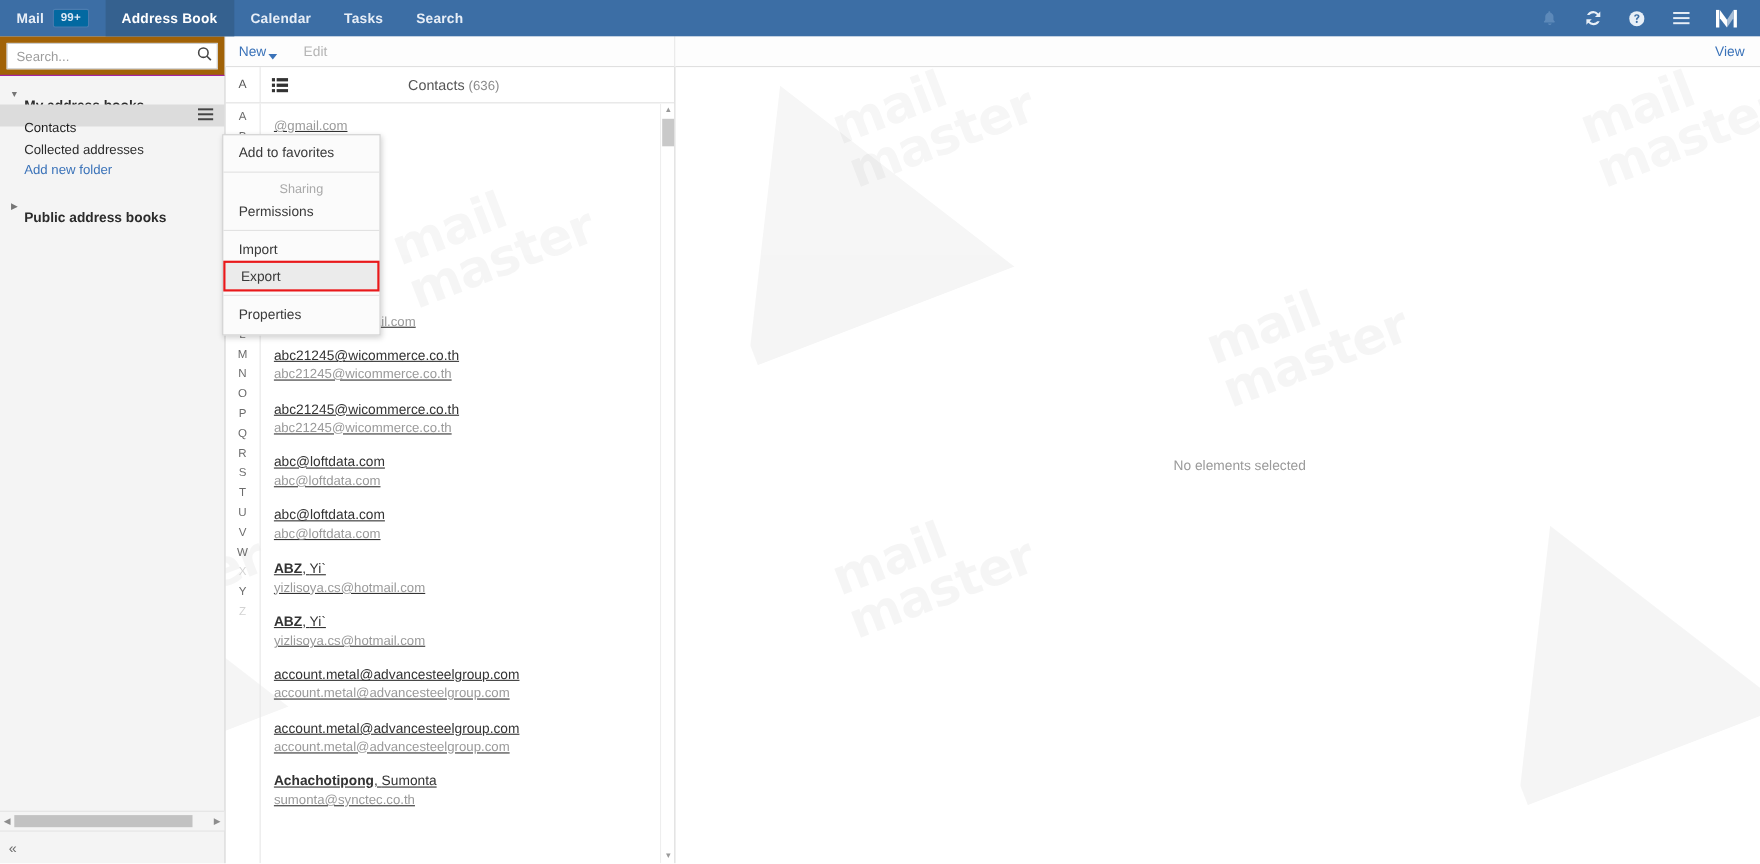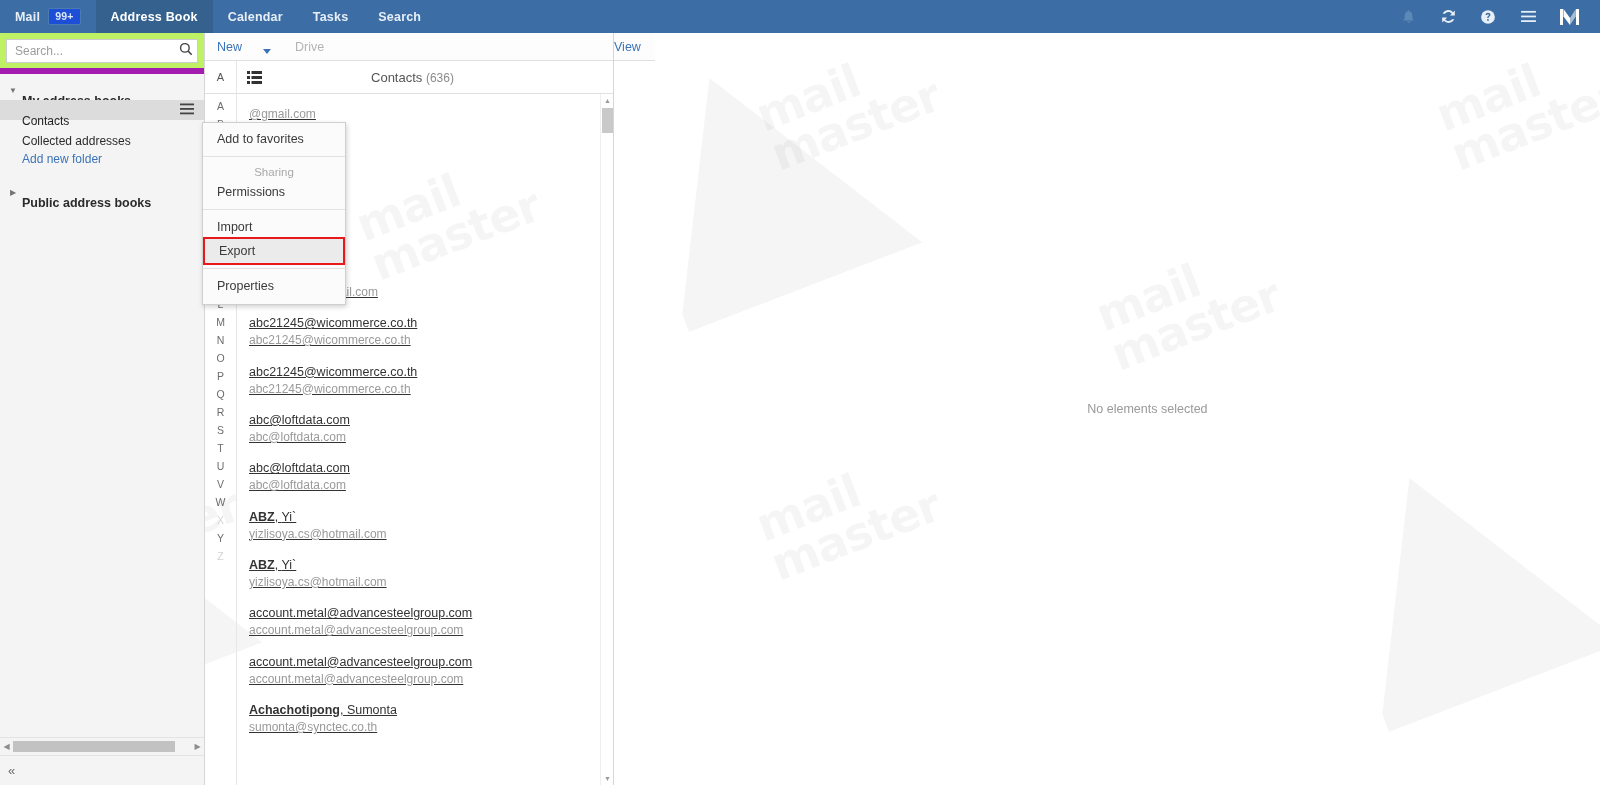--- a/index.html
+++ b/index.html
@@ -56,21 +56,21 @@
     padding: 0 15px;
     color: #e7eef7;
     font-size: 12.5px;
     font-weight: bold;
     letter-spacing: .2px;
     cursor: pointer;
     white-space: nowrap;
   }
   .nav-item.active { background: #35618f; color: #ffffff; }
   .badge {
-    background: #1d4ed8;
+    background: #0369a1;
     color: #dce8f4;
     border-radius: 2px;
     font-size: 10.5px;
     font-weight: bold;
     padding: 2px 6px;
     margin-left: 8px;
     line-height: 1;
     border: 1px solid #4b7cb0;
   }
   .topbar .spacer { flex: 1; }
@@ -100,22 +100,22 @@
     width: 205px;
     min-width: 205px;
     background: #f4f4f4;
     border-right: 1px solid #d6d6d6;
     position: relative;
     display: flex;
     flex-direction: column;
   }
   .search-wrap {
     padding: 6px 6px 5px 6px;
-    background: #bef264;
-    border-bottom: 6px solid #a21caf;
+    background: #a16207;
+    border-bottom: 1px solid #a21caf;
     position: relative;
     z-index: 2;
   }
   .search-box {
     display: flex;
     align-items: center;
     background: #fff;
     border: 1px solid #cccccc;
     height: 24px;
     padding: 0 4px 0 6px;
@@ -209,21 +209,21 @@
     border-bottom: 1px solid #e0e0e0;
     font-size: 12.5px;
     background: #fdfdfd;
     position: relative;
     z-index: 5;
   }
   .tb-btn {
     padding: 0 12px;
     color: #3b73b9;
     cursor: pointer;
-    display:flex; align-items:flex-end; gap:21px;
+    display:flex; align-items:flex-end; gap:2px;
   }
   .tb-btn.disabled { color: #b4b4b4; cursor: default; }
   .caret-down {
     width: 0; height: 0;
     border-left: 4px solid transparent;
     border-right: 4px solid transparent;
     border-top: 5px solid #3b73b9;
     display:inline-block;
   }
   .list-header {
@@ -301,21 +301,21 @@
     position:absolute; top: 14px; left: 1px;
     width: 11px; height: 25px;
     background: #c9c9c9;
     cursor:pointer;
   }
 
   
   .right {
     flex: 1;
     display: flex;
-    flex-direction: row;
+    flex-direction: column;
     position: relative;
   }
   .right-toolbar {
     height: 28px;
     border-bottom: 1px solid #e0e0e0;
     display: flex;
     align-items: center;
     justify-content: flex-end;
     padding-right: 14px;
     font-size: 12.5px;
@@ -516,21 +516,21 @@
     </div>
   </div>
 
   <div class="center">
     <div class="toolbar">
       <div class="tb-btn">
         <span>New</span>
         <span class="caret-down"></span>
       </div>
       <div class="tb-btn disabled">
-        <span>Drive</span>
+        <span>Edit</span>
       </div>
     </div>
 
     <div class="list-header">
       <div class="lh-left">A</div>
       <div class="lh-icon">
         <svg width="15" height="13" viewBox="0 0 15 13">
           <rect x="0" y="0" width="3" height="3" fill="#333"></rect>
           <rect x="4.5" y="0" width="10.5" height="3" fill="#333"></rect>
           <rect x="0" y="5" width="3" height="3" fill="#333"></rect>

